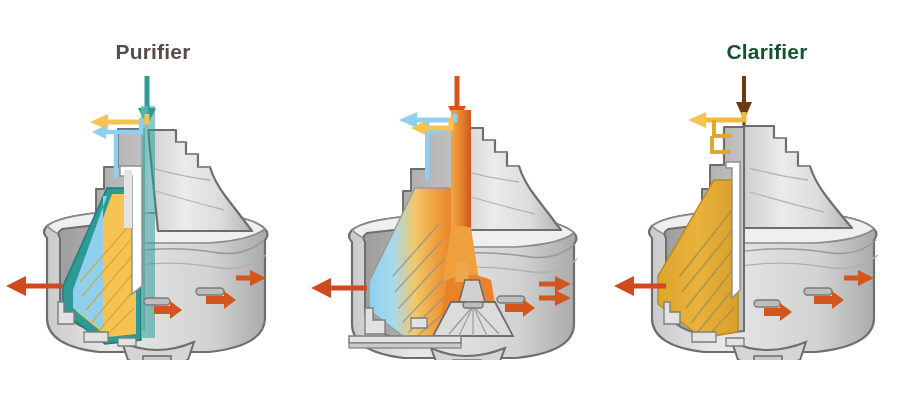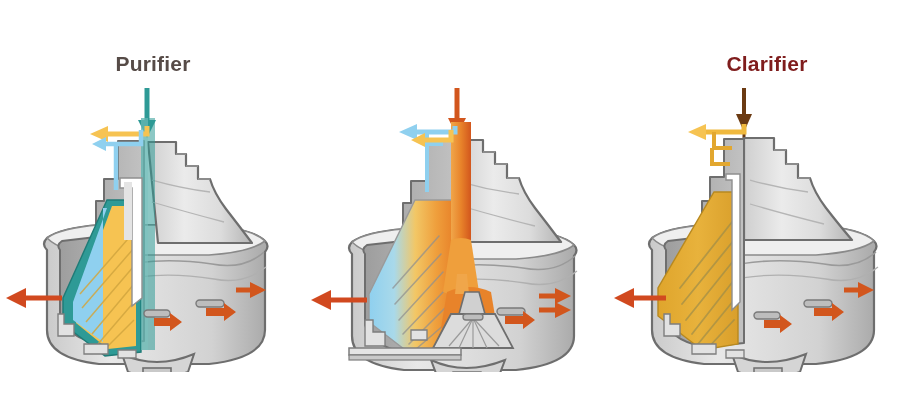--- a/index.html
+++ b/index.html
@@ -2,21 +2,21 @@
 <html><head>
 <meta charset="utf-8">
 <title>Separator Types Diagram</title>
 <style>
   html,body{margin:0;padding:0;background:#ffffff;}
   body{
     width:920px;height:400px;position:relative;overflow:hidden;
     font-family:"Liberation Sans","DejaVu Sans",sans-serif;
     background:#ffffff;
   }
-  .stage{position:absolute;inset:0;margin-top:12px;}
+  .stage{position:absolute;inset:0;}
   .unit{position:absolute;top:0;width:306px;height:400px;}
   #unit-purifier{left:0;}
   #unit-concentrator{left:307px;}
   #unit-clarifier{left:614px;}
   .unit-title{
     position:absolute;top:40px;left:0;width:100%;
     text-align:center;
     font-size:21px;font-weight:bold;letter-spacing:0.2px;
     color:#564b47;
     user-select:none;
@@ -263,21 +263,21 @@
       <g>
         <path d="M58 238 l8 0 l0 12 l12 0 l0 14 l-20 0 Z" fill="#e2e2e2" stroke="#7e7e7e" stroke-width="1.4"></path>
         <rect x="42" y="266" width="112" height="7" fill="#e4e4e4" stroke="#7e7e7e" stroke-width="1.5"></rect>
         <rect x="42" y="273" width="112" height="5" fill="#c9c9c9" stroke="#7e7e7e" stroke-width="1.2"></rect>
         <path d="M104 248 l16 0 l0 10 l-16 0 Z" fill="#e2e2e2" stroke="#7e7e7e" stroke-width="1.3"></path>
       </g>
     </svg>
   </div>
 
   <div class="unit" id="unit-clarifier">
-    <div class="unit-title" style="color: #7f1d1d;">Clarifier</div>
+    <div class="unit-title" style="color: #14532d;">Clarifier</div>
 
     <svg class="unit-svg" viewBox="0 0 306 290">
       <defs>
         <linearGradient id="k-body" x1="0" y1="0" x2="1" y2="0">
           <stop offset="0" stop-color="#cfcfcf"></stop>
             <stop offset="0.35" stop-color="#ebebeb"></stop>
           <stop offset="0.7" stop-color="#dcdcdc"></stop>
             <stop offset="1" stop-color="#b4b4b4"></stop>
         </linearGradient>
         <linearGradient id="k-bowl" x1="0" y1="0" x2="1" y2="0">

